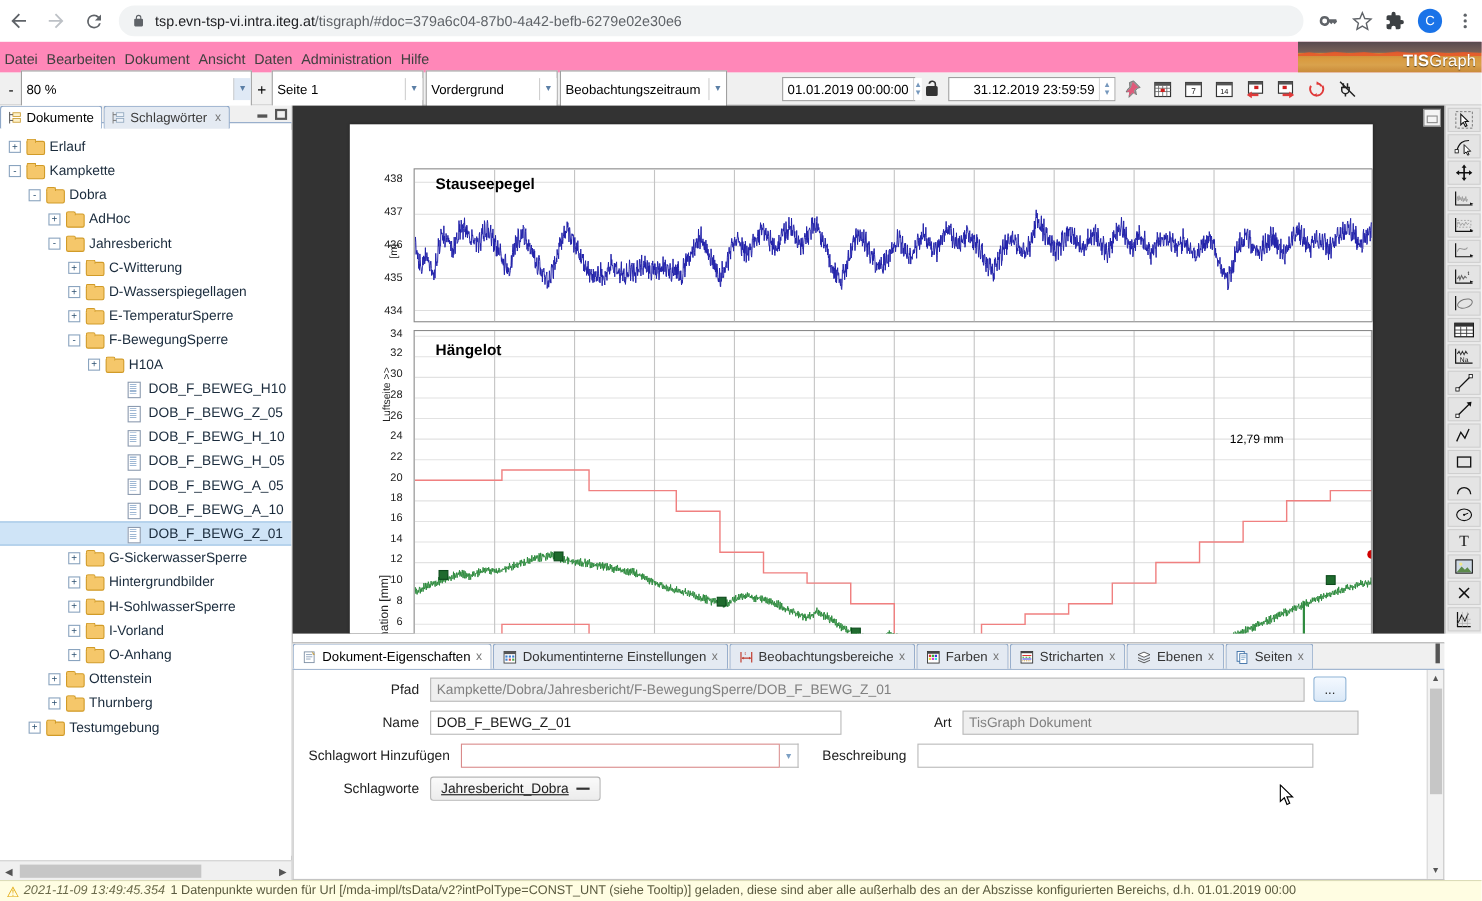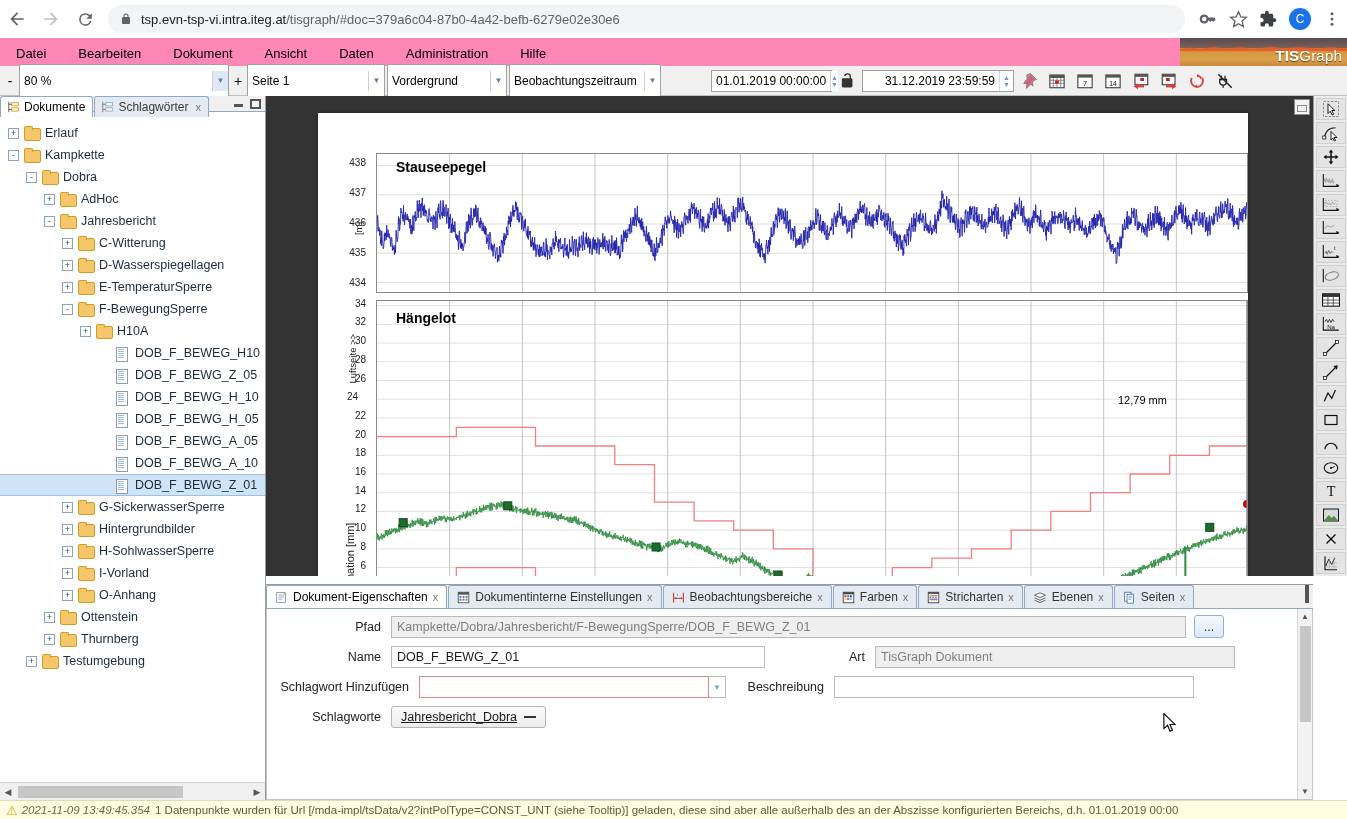--- a/index.html
+++ b/index.html
@@ -44,22 +44,22 @@
     margin: 0 6px;
   }
 
   
   .menubar {
     position: absolute; left: 0; top: 38px; width: 1347px; height: 28px;
     background: #ff87b8;
     display: flex; align-items: center; overflow: hidden;
   }
   .menubar .mitem {
-    padding: 0 16px; height: 24px; line-height: 28px;
-    font-size: 13px; color: #000000; cursor: pointer; white-space: nowrap;
+    padding: 0 4px; height: 24px; line-height: 28px;
+    font-size: 13px; color: #404040; cursor: pointer; white-space: nowrap;
   }
   .logo-banner {
     position: absolute; right: 0; top: 38px; width: 167px; height: 28px;
     overflow: hidden;
     background:
       linear-gradient(to bottom,
         #6b5e62 0%, #7a6a60 18%, #8a6a52 26%,
         #c8863a 36%, #d99a3f 55%, #d9a24c 75%, #c98a3a 100%);
   }
   .logo-banner .ridge {
@@ -716,21 +716,21 @@
         <div id="c2ticks">
             <div class="ytick" style="left: 20px; top: 263.559px;">6</div>
             <div class="ytick" style="left: 20px; top: 244.853px;">8</div>
             <div class="ytick" style="left: 20px; top: 226.147px;">10</div>
             <div class="ytick" style="left: 20px; top: 207.441px;">12</div>
             <div class="ytick" style="left: 20px; top: 188.735px;">14</div>
             <div class="ytick" style="left: 20px; top: 170.029px;">16</div>
             <div class="ytick" style="left: 20px; top: 151.324px;">18</div>
             <div class="ytick" style="left: 20px; top: 132.618px;">20</div>
             <div class="ytick" style="left: 20px; top: 113.912px;">22</div>
-            <div class="ytick" style="left: 12px; top: 95.2059px;">24</div>
+            <div class="ytick" style="left: 20px; top: 95.2059px;">24</div>
             <div class="ytick" style="left: 20px; top: 76.5px;">26</div>
             <div class="ytick" style="left: 20px; top: 57.7941px;">28</div>
             <div class="ytick" style="left: 20px; top: 39.0882px;">30</div>
             <div class="ytick" style="left: 20px; top: 20.3824px;">32</div>
             <div class="ytick" style="left: 20px; top: 1.67647px;">34</div>
           </div>
         <div class="plotframe" style="left:58px; top:4px; width:872px; height:318px;">
           <svg width="872" height="318" viewBox="0 0 872 318" preserveAspectRatio="none" id="plot2">
               <line x1="0" x2="872" y1="303.97058823529414" y2="303.97058823529414" stroke="#e2e2e2" stroke-width="1"></line>
               <line x1="0" x2="872" y1="285.2647058823529" y2="285.2647058823529" stroke="#e2e2e2" stroke-width="1"></line>

